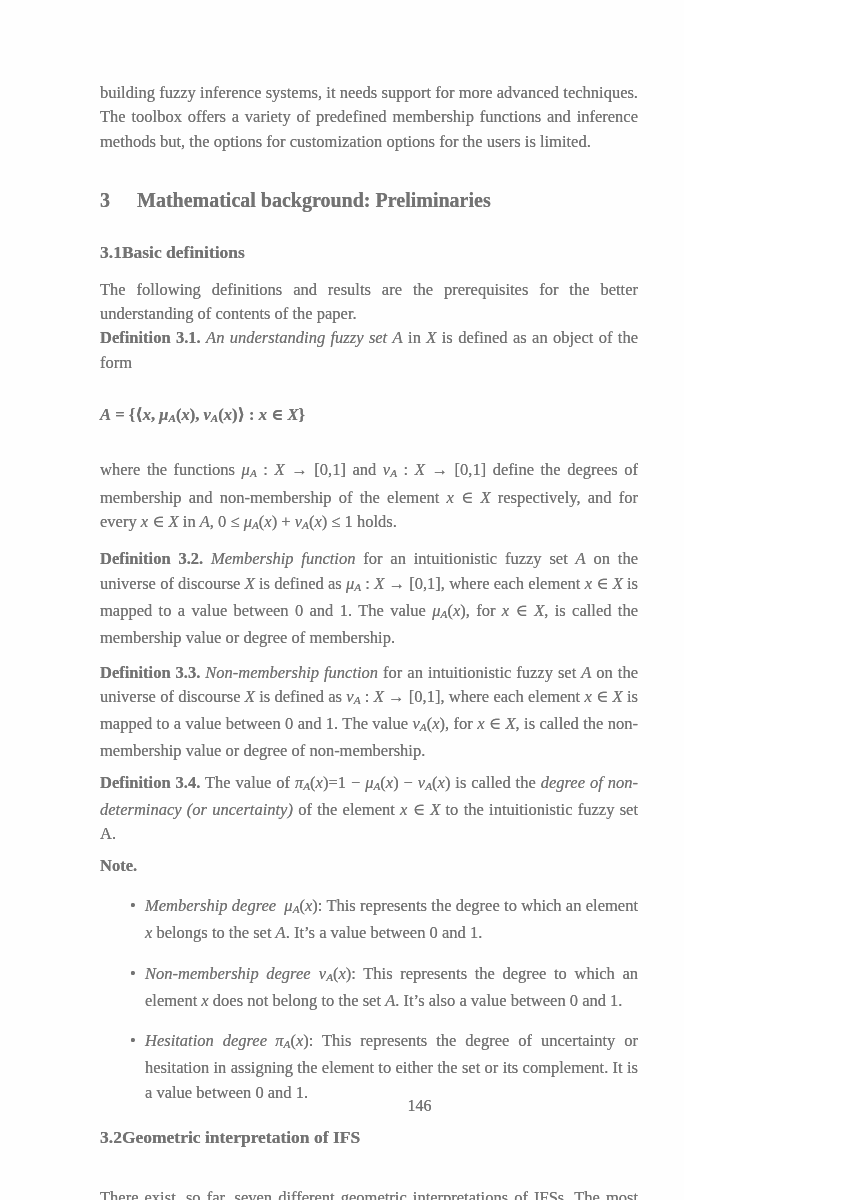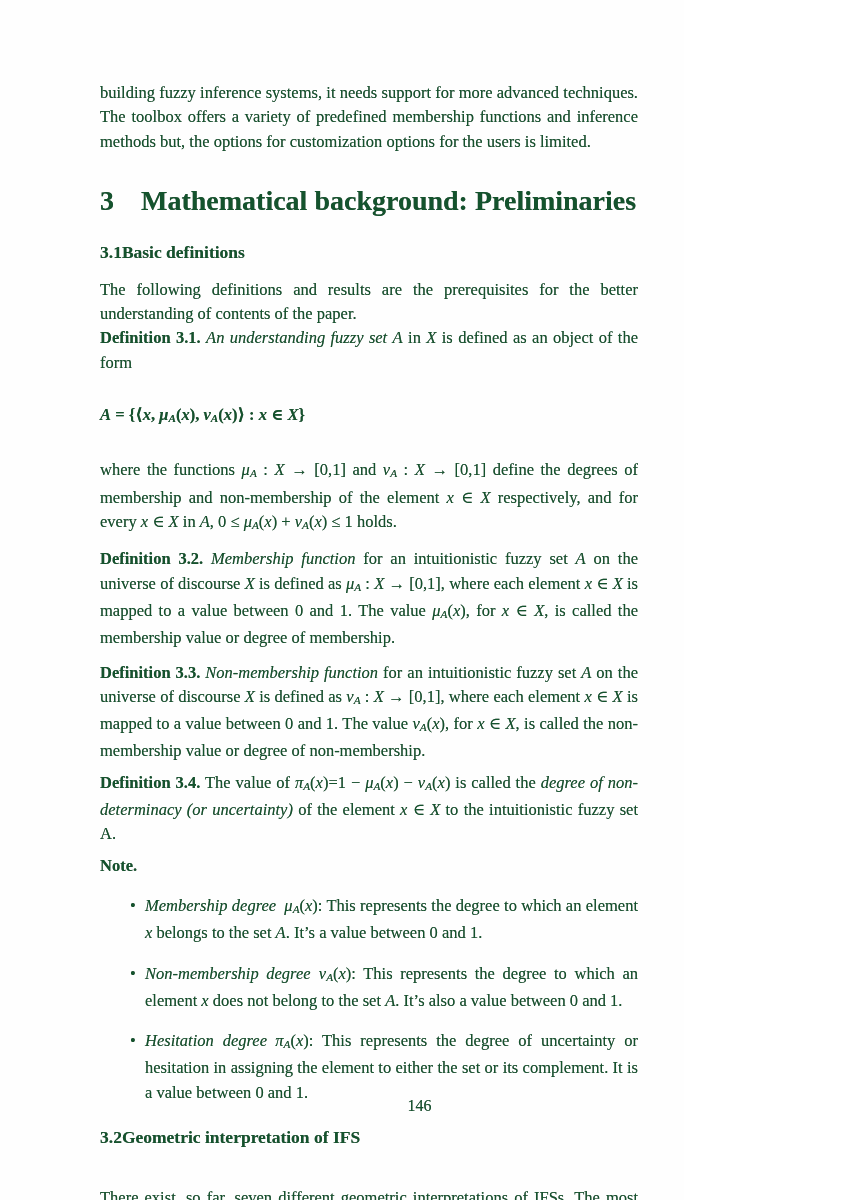--- a/index.html
+++ b/index.html
@@ -1,30 +1,30 @@
 <!DOCTYPE html>
 <html><head>
 <meta charset="utf-8">
 <style>
   html,body{margin:0;padding:0;background:#ffffff;}
   .page{
     position:relative;
     width:684px;height:1200px;
     box-sizing:border-box;
     background:#fefefe;
-    color:#14532d;
+    color:#737373;
     font-family:"Liberation Serif","DejaVu Serif",serif;
     font-size:16.5px;
     line-height:24.3px;
     padding:81px 46px 0 100px;
     text-shadow:0 0 0.45px rgba(20,20,20,0.55);
     overflow:hidden;
   }
   p{margin:0;text-align:justify;}
-  .sec{font-size:28px;line-height:27px;font-weight:bold;margin:33px 0 0 0;text-align:left;}
+  .sec{font-size:20px;line-height:27px;font-weight:bold;margin:33px 0 0 0;text-align:left;}
   .sec .num{margin-right:27px;}
   .subsec{font-size:17.5px;line-height:20px;font-weight:bold;margin:28px 0 0 0;text-align:left;}
   .subsec .num{}
   .subsec32{margin-top:22px;}
   .prereq{margin-top:16px;}
   .equation{margin:28px 0;text-align:left;font-weight:bold;}
   .defpar{margin-top:10px;}
   .def34{margin-top:7px;}
   .note-heading{margin-top:7px;text-align:left;font-weight:bold;}
   ul.bullets{list-style:none;margin:12px 0 0 0;padding:0 0 0 45px;}

